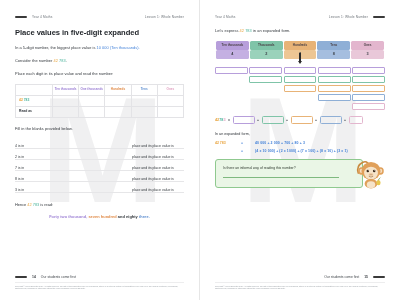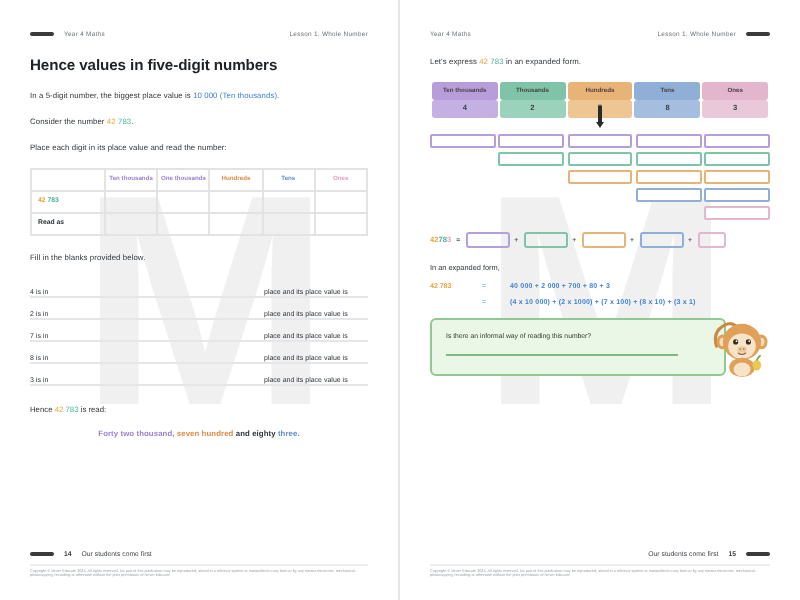--- a/index.html
+++ b/index.html
@@ -164,21 +164,21 @@
       <div class="pg-header">
         <div class="hleft">
           <span class="bar"></span>
           <span>Year 4 Maths</span>
         </div>
         <div class="hright">
           <span>Lesson 1: Whole Number</span>
         </div>
       </div>
 
-      <h1 class="title">Hence values in five-digit numbers</h1>
+      <h1 class="title">Place values in five-digit expanded</h1>
 
       <p class="body">
         <span>In a 5-digit number, the biggest place value is </span><span class="em-blue">10 000 (Ten thousands).</span>
       </p>
 
       <p class="body">
         <span>Consider the number </span><span class="em-amber">42 </span><span class="em-teal">783</span><span>.</span>
       </p>
 
       <p class="body">Place each digit in its place value and read the number:</p>

